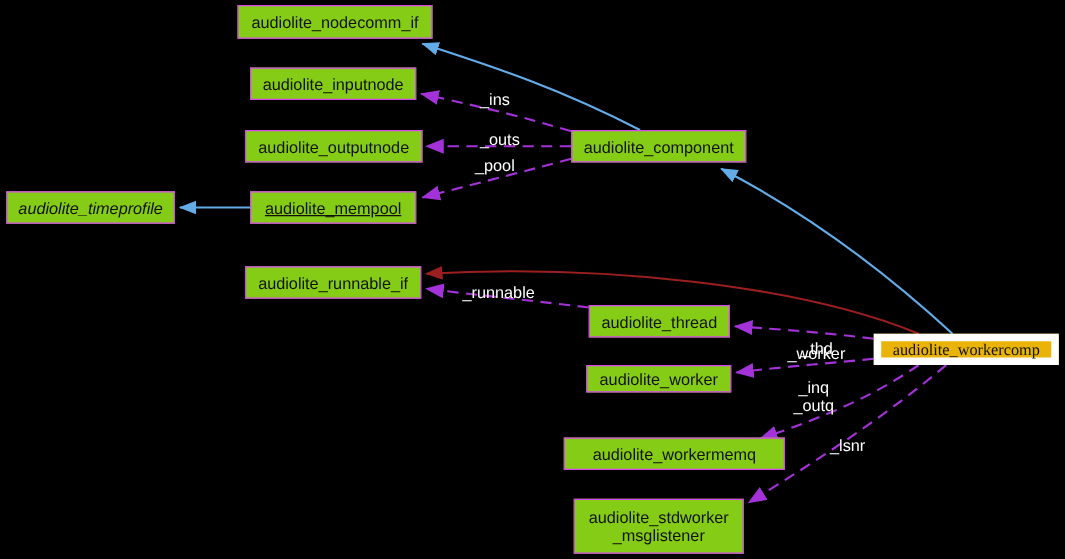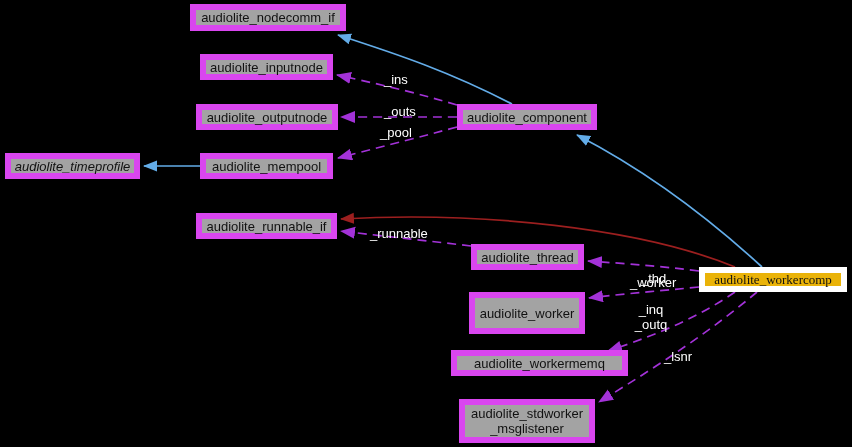--- a/index.html
+++ b/index.html
@@ -7,22 +7,22 @@
     position:relative;
     width:852px;height:447px;
     background:#000;
     overflow:hidden;
     font-family:"Liberation Sans", sans-serif;
   }
   .edges{position:absolute;left:0;top:0;}
   .node{
     position:absolute;
     box-sizing:border-box;
-    background:#a3a3a3;
-    border:6px solid #d946ef;
+    background:#84cc16;
+    border:1px solid #d946ef;
     color:#111111;
     font-size:13px;
     line-height:15px;
     display:flex;
     align-items:center;
     justify-content:center;
     text-align:center;
     white-space:pre-line;
     cursor:pointer;
   }
@@ -75,29 +75,29 @@
   </svg>
 
   <div class="node" style="left:190px;top:4px;width:156px;height:27px;">audiolite_nodecomm_if</div>
 
   <div class="node" style="left:200px;top:54px;width:133px;height:26px;">audiolite_inputnode</div>
 
   <div class="node" style="left:196px;top:104px;width:142px;height:26px;">audiolite_outputnode</div>
 
   <div class="node" style="left:5px;top:153px;width:135px;height:26px;font-style:italic;">audiolite_timeprofile</div>
 
-  <div class="node" style="left:200px;top:153px;width:133px;height:26px;">audiolite_mempool</div>
+  <div class="node" style="left:200px;top:153px;width:133px;height:26px;text-decoration:underline;">audiolite_mempool</div>
 
   <div class="node" style="left:196px;top:213px;width:141px;height:26px;">audiolite_runnable_if</div>
 
   <div class="node" style="left:457px;top:104px;width:140px;height:26px;">audiolite_component</div>
 
   <div class="node" style="left:471px;top:244px;width:113px;height:26px;">audiolite_thread</div>
 
-  <div class="node" style="left:469px;top:292px;width:116px;height:42px;">audiolite_worker</div>
+  <div class="node" style="left:469px;top:292px;width:116px;height:22px;">audiolite_worker</div>
 
   <div class="node" style="left:451px;top:350px;width:177px;height:26px;">audiolite_workermemq</div>
 
   <div class="node" style="left:459px;top:399px;width:136px;height:44px;">audiolite_stdworker
 _msglistener</div>
 
   <div class="node focus" style="left:699px;top:267px;width:148px;height:25px;">audiolite_workercomp</div>
 
   <div class="edge-label" style="left:384px;top:72px;">_ins</div>
 

